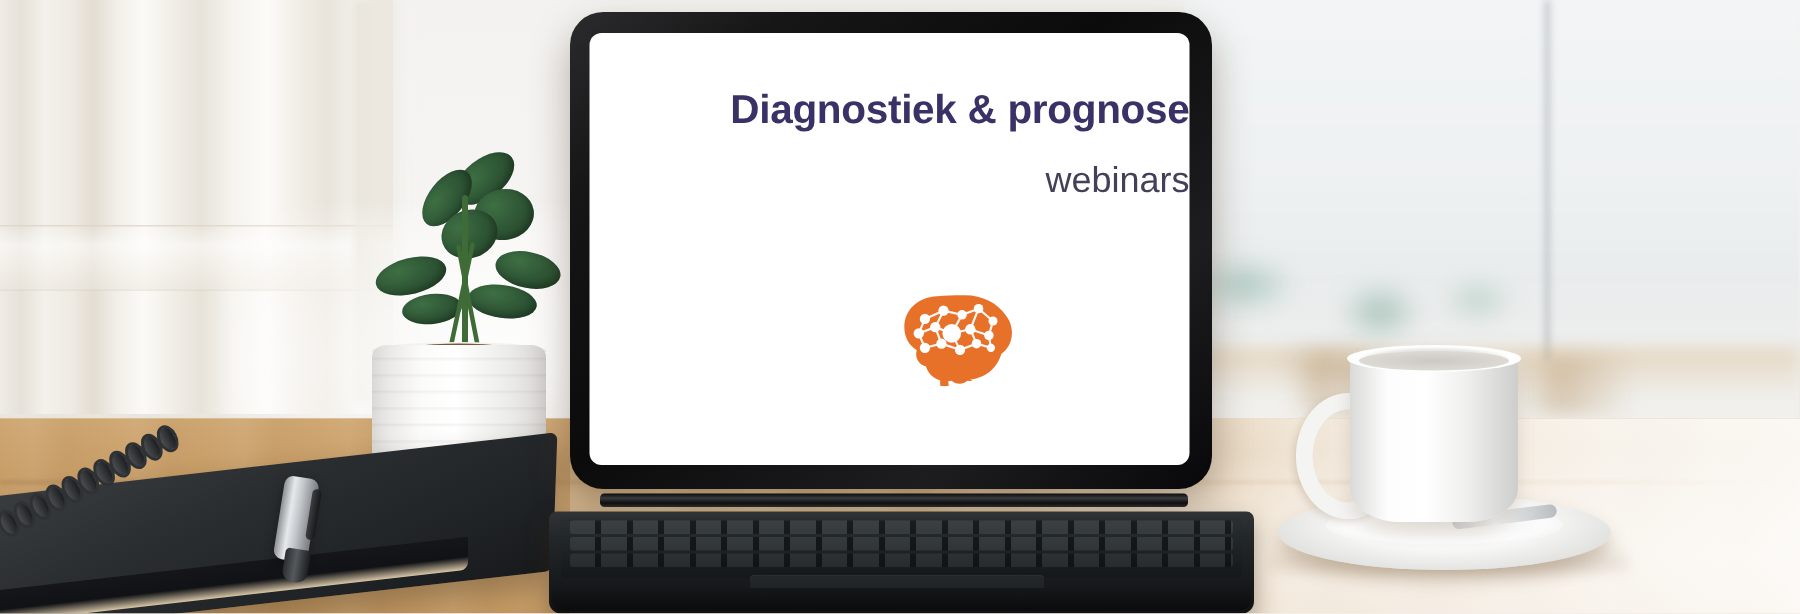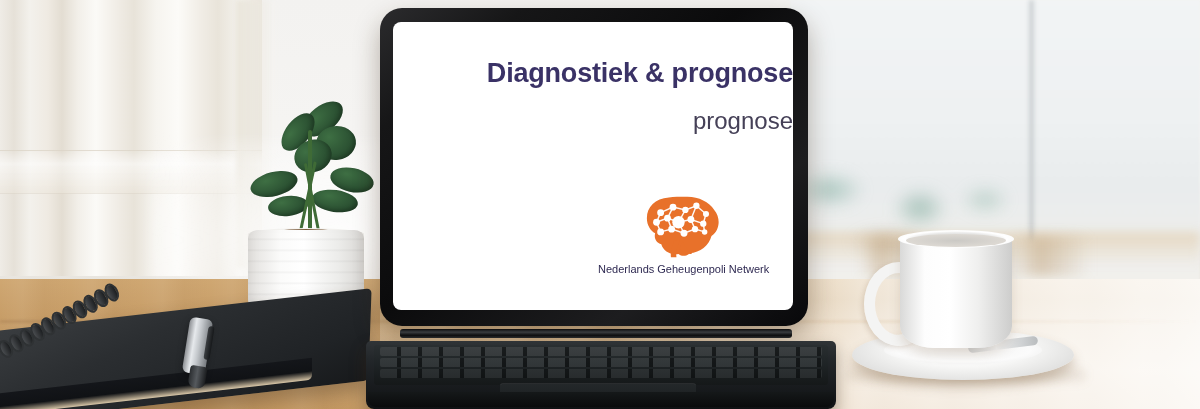--- a/index.html
+++ b/index.html
@@ -411,21 +411,21 @@
     <div class="cup-inner"></div>
   </div>
 
   <div class="tablet-bezel"></div>
 
   <div class="tablet-screen">
     <div class="slide">
 
       <div class="slide-title">Diagnostiek &amp; prognose</div>
 
-      <div class="slide-subtitle">prognose</div>
+      <div class="slide-subtitle">webinars</div>
 
       <div class="logo-block">
         <div class="logo-row">
           <svg class="brain-icon" viewBox="0 0 120 96">
             <path d="M38 8 C18 9, 6 22, 6 38 C6 48, 11 56, 18 60 C16 68, 20 74, 27 76
                      C30 86, 40 92, 52 90 C56 94, 64 94, 68 89
                      C84 88, 96 78, 100 64 C112 56, 114 38, 104 26
                      C96 14, 80 6, 62 7 C54 7, 45 7, 38 8 Z" fill="#e8712a"></path>
             <path d="M46 70 C42 80, 40 88, 41 95 L49 95 C48 86, 50 78, 54 71 Z" fill="#e8712a"></path>
             <path d="M58 72 C62 80, 66 86, 72 90 C66 91, 58 88, 53 82 Z" fill="#e8712a"></path>
@@ -451,21 +451,20 @@
               <circle cx="70" cy="40" r="5"></circle>
               <circle cx="88" cy="46" r="4.6"></circle>
               <circle cx="26" cy="58" r="5"></circle>
               <circle cx="42" cy="54" r="5"></circle>
               <circle cx="60" cy="60" r="5"></circle>
               <circle cx="76" cy="54" r="4.6"></circle>
               <circle cx="90" cy="58" r="4"></circle>
             </g>
           </svg>
         </div>
-        <div class="logo-tagline">Nederlands Geheugenpoli Netwerk</div>
       </div>
 
     </div>
   </div>
 
   <div class="hinge-slot"></div>
   <div class="keyboard"></div>
   <div class="kb-deck"></div>
   <div class="kb-row r1"></div>
   <div class="kb-row r2"></div>

